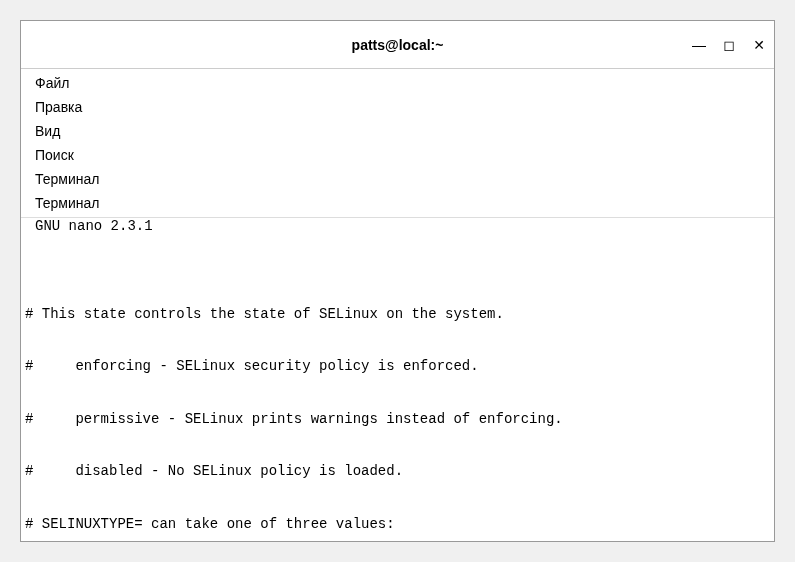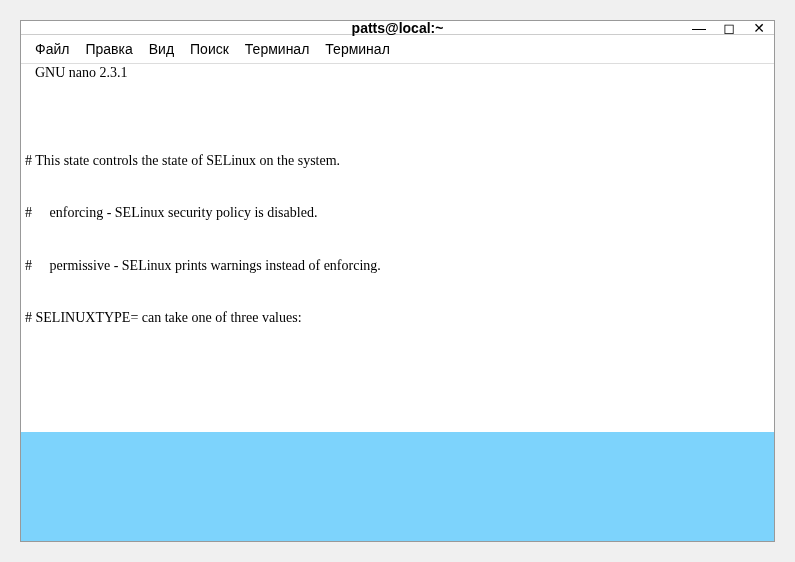--- a/index.html
+++ b/index.html
@@ -1,24 +1,24 @@
 <!DOCTYPE html>
 <html><head>
   <meta charset="utf-8">
   <style>
     * { margin: 0; padding: 0; box-sizing: border-box; }
     body { background: #f0f0f0; font-family: sans-serif; width: 795px; height: 562px; overflow: hidden; }
     .window { background: #fff; border: 1px solid #999; margin: 20px; height: 522px; display: flex; flex-direction: column; }
-    .titlebar { display: flex; align-items: center; justify-content: center; position: relative; height: 14px; border-bottom: 1px solid #ccc; }
+    .titlebar { display: flex; align-items: center; justify-content: center; position: relative; height: 48px; border-bottom: 1px solid #ccc; }
     .title { font-weight: bold; font-size: 14px; }
     .winctrl { position: absolute; right: 8px; display: flex; gap: 16px; }
     .winctrl span { cursor: pointer; font-size: 14px; width: 14px; text-align: center; }
-    .menubar { display: flex; gap: 4px; padding: 4px 8px; font-size: 14px; border-bottom: 1px solid #ddd; }
+    .menubar { display: flex; gap: 4px; padding: 4px 8px; font-size: 14px; border-bottom: 1px solid #ddd; flex-direction: column; }
     .menubar span { padding: 2px 6px; cursor: pointer; }
-    .terminal { flex: 1; background: #7dd3fc; color: #fff; font-family: Liberation Serif, serif; font-size: 14px; line-height: 1.25; position: relative; overflow: hidden; }
+    .terminal { flex: 1; background: #7dd3fc; color: #fff; font-family: Liberation Mono, monospace; font-size: 14px; line-height: 1.25; position: relative; overflow: hidden; }
     .header-line { background: #fff; color: #000; display: flex; padding: 0 4px; }
     .header-left { margin-left: 10px; }
     .header-right { margin-left: 140px; }
     .content { background: #fff; color: #000; padding: 0; white-space: pre; }
     .content div { padding: 0 4px; }
     .highlight { position: relative; }
     .highlight-box { position: absolute; left: 0; top: -3px; border: 3px solid #cc0000; border-radius: 8px; padding: 0 12px 0 0; height: 24px; pointer-events: none; width: 198px; }
   </style>
 </head>
 <body>
@@ -40,22 +40,23 @@
     <span>Терминал</span>
     <span>Терминал</span>
   </div>
   <div class="terminal">
     <div class="header-line">
       <span class="header-left">GNU nano 2.3.1</span>
     </div>
     <div class="content">
       <div></div>
       <div># This state controls the state of SELinux on the system.</div>
-      <div>#     enforcing - SELinux security policy is disabled.</div>
+      <div>#     enforcing - SELinux security policy is enforced.</div>
       <div>#     permissive - SELinux prints warnings instead of enforcing.</div>
+      <div>#     disabled - No SELinux policy is loaded.</div>
       <div># SELINUXTYPE= can take one of three values:</div>
       
       
       
       
     </div>
 
   </div>
 </div>
 

